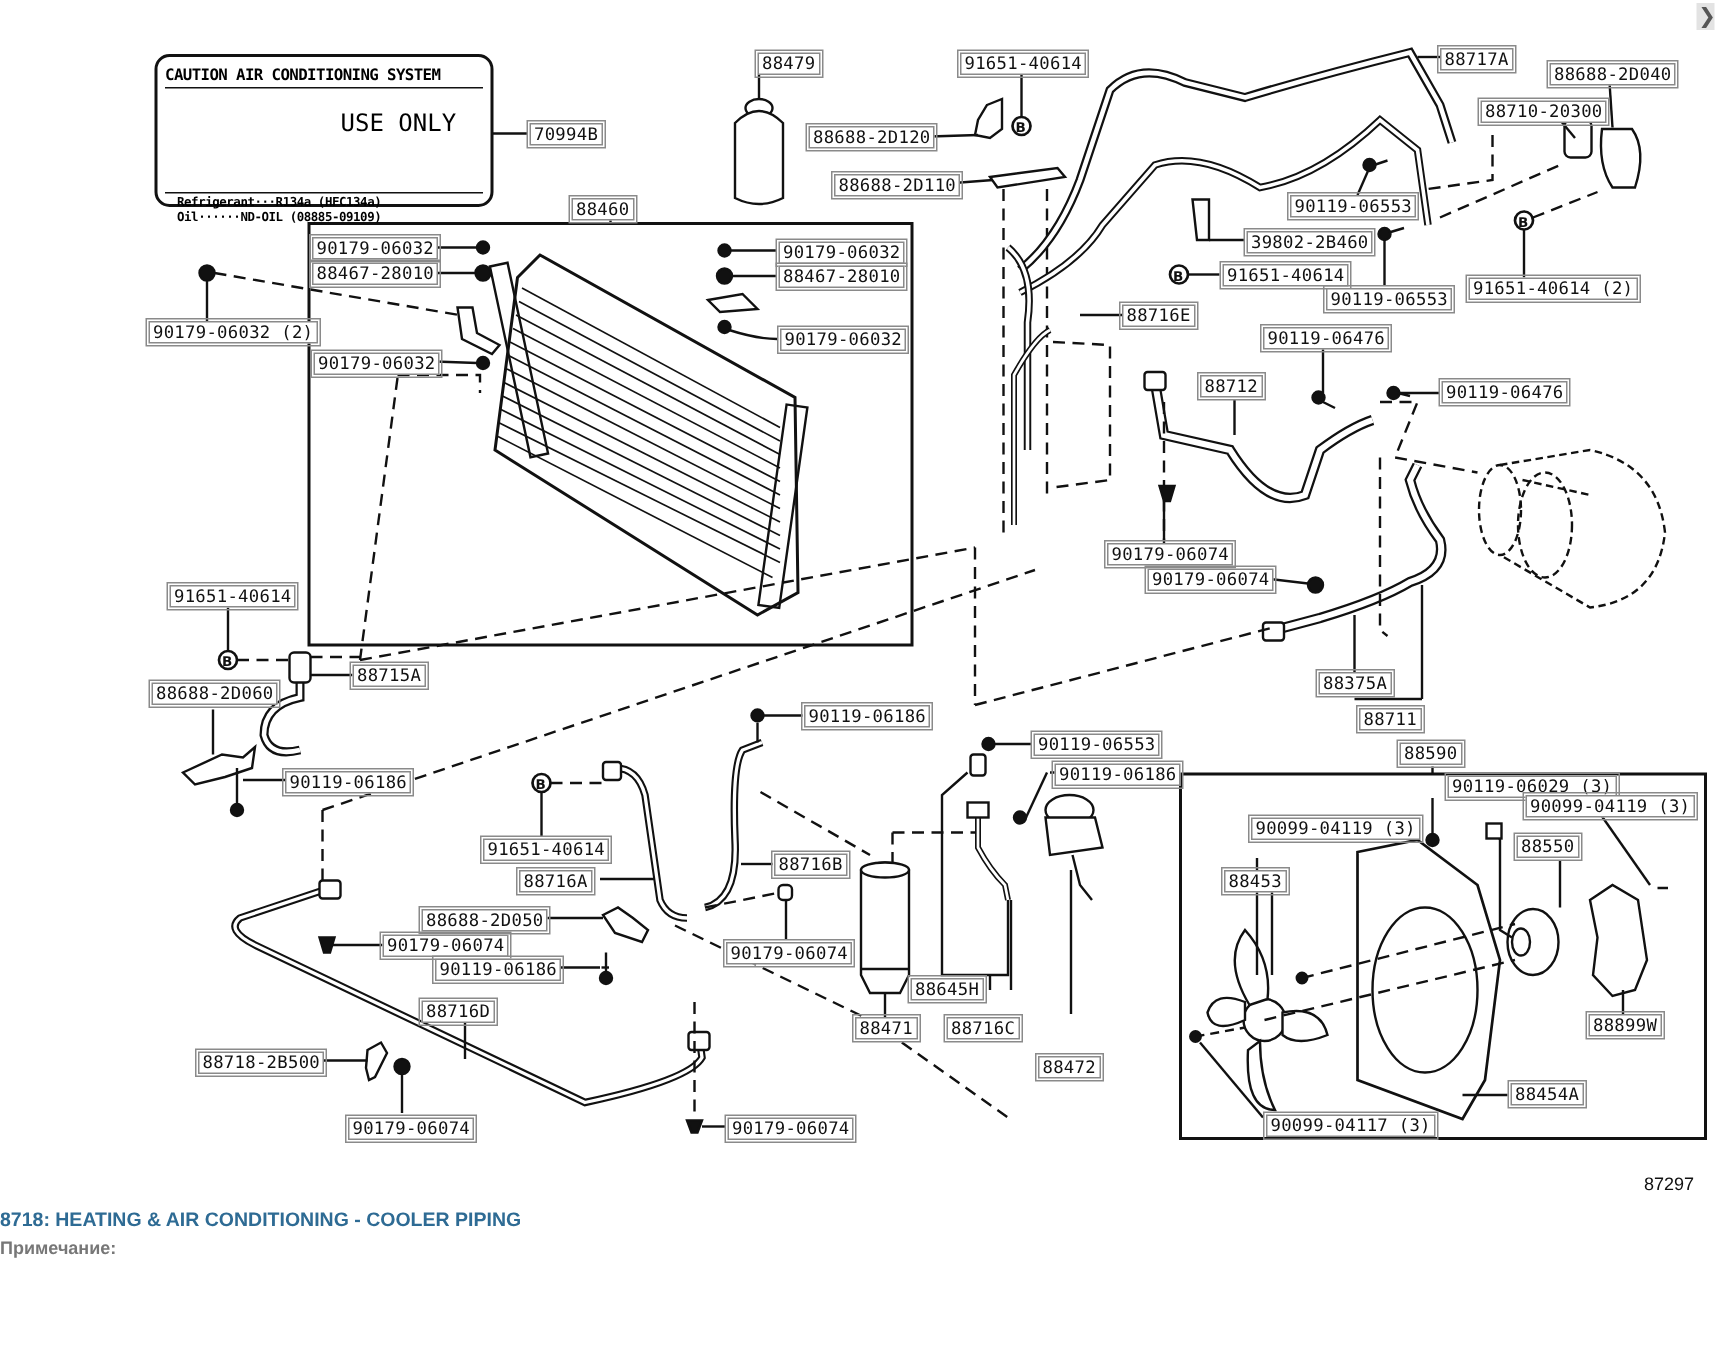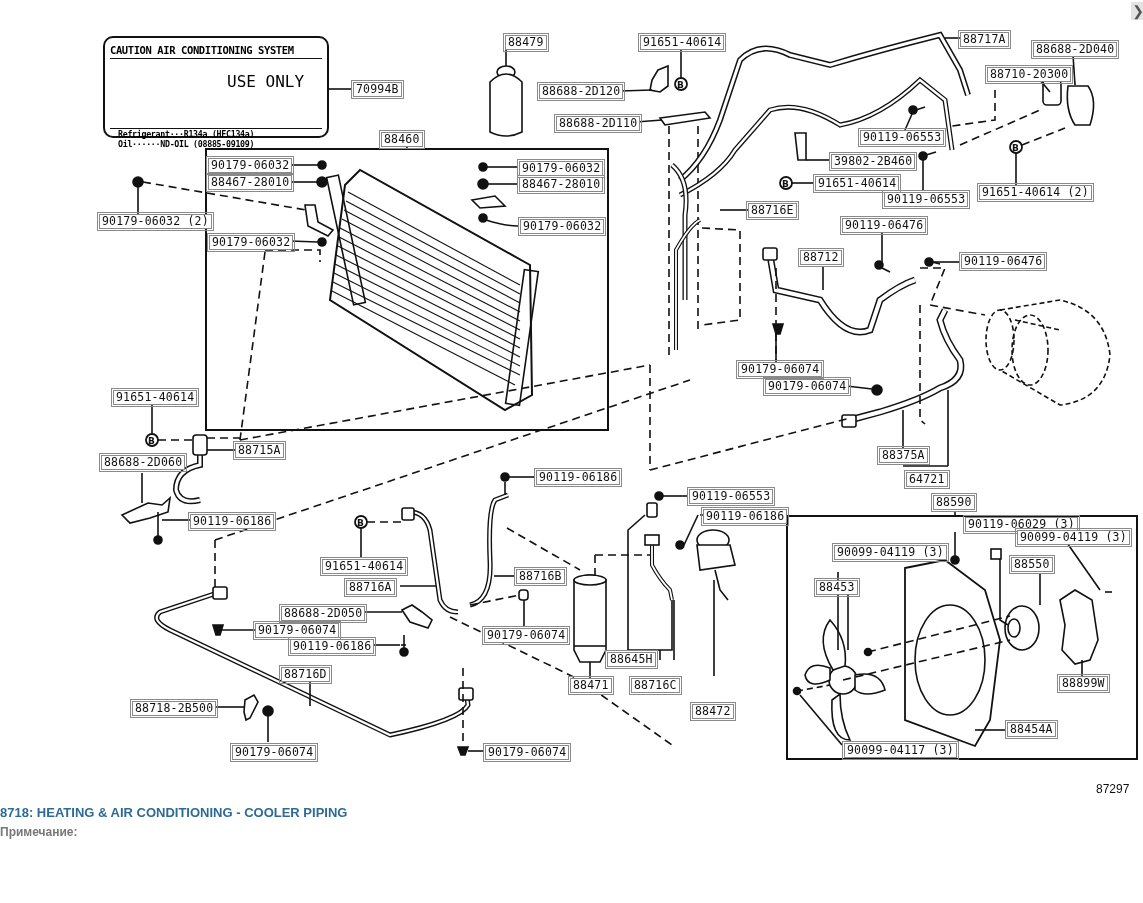--- a/index.html
+++ b/index.html
@@ -344,21 +344,21 @@
   <span class="lbl" style="left:520px;top:219px">90179-06032</span>
   <span class="lbl" style="left:209px;top:235px">90179-06032</span>
   <span class="lbl" style="left:99px;top:214px">90179-06032 (2)</span>
   <span class="lbl" style="left:748px;top:203px">88716E</span>
   <span class="lbl" style="left:842px;top:218px">90119-06476</span>
   <span class="lbl" style="left:800px;top:250px">88712</span>
   <span class="lbl" style="left:961px;top:254px">90119-06476</span>
   <span class="lbl" style="left:738px;top:362px">90179-06074</span>
   <span class="lbl" style="left:765px;top:379px">90179-06074</span>
   <span class="lbl" style="left:879px;top:448px">88375A</span>
-  <span class="lbl" style="left:906px;top:472px">64721</span>
+  <span class="lbl" style="left:906px;top:472px">88711</span>
   <span class="lbl" style="left:113px;top:390px">91651-40614</span>
   <span class="lbl" style="left:235px;top:443px">88715A</span>
   <span class="lbl" style="left:101px;top:455px">88688-2D060</span>
   <span class="lbl" style="left:190px;top:514px">90119-06186</span>
   <span class="lbl" style="left:536px;top:470px">90119-06186</span>
   <span class="lbl" style="left:322px;top:559px">91651-40614</span>
   <span class="lbl" style="left:346px;top:580px">88716A</span>
   <span class="lbl" style="left:516px;top:569px">88716B</span>
   <span class="lbl" style="left:281px;top:606px">88688-2D050</span>
   <span class="lbl" style="left:255px;top:623px">90179-06074</span>

